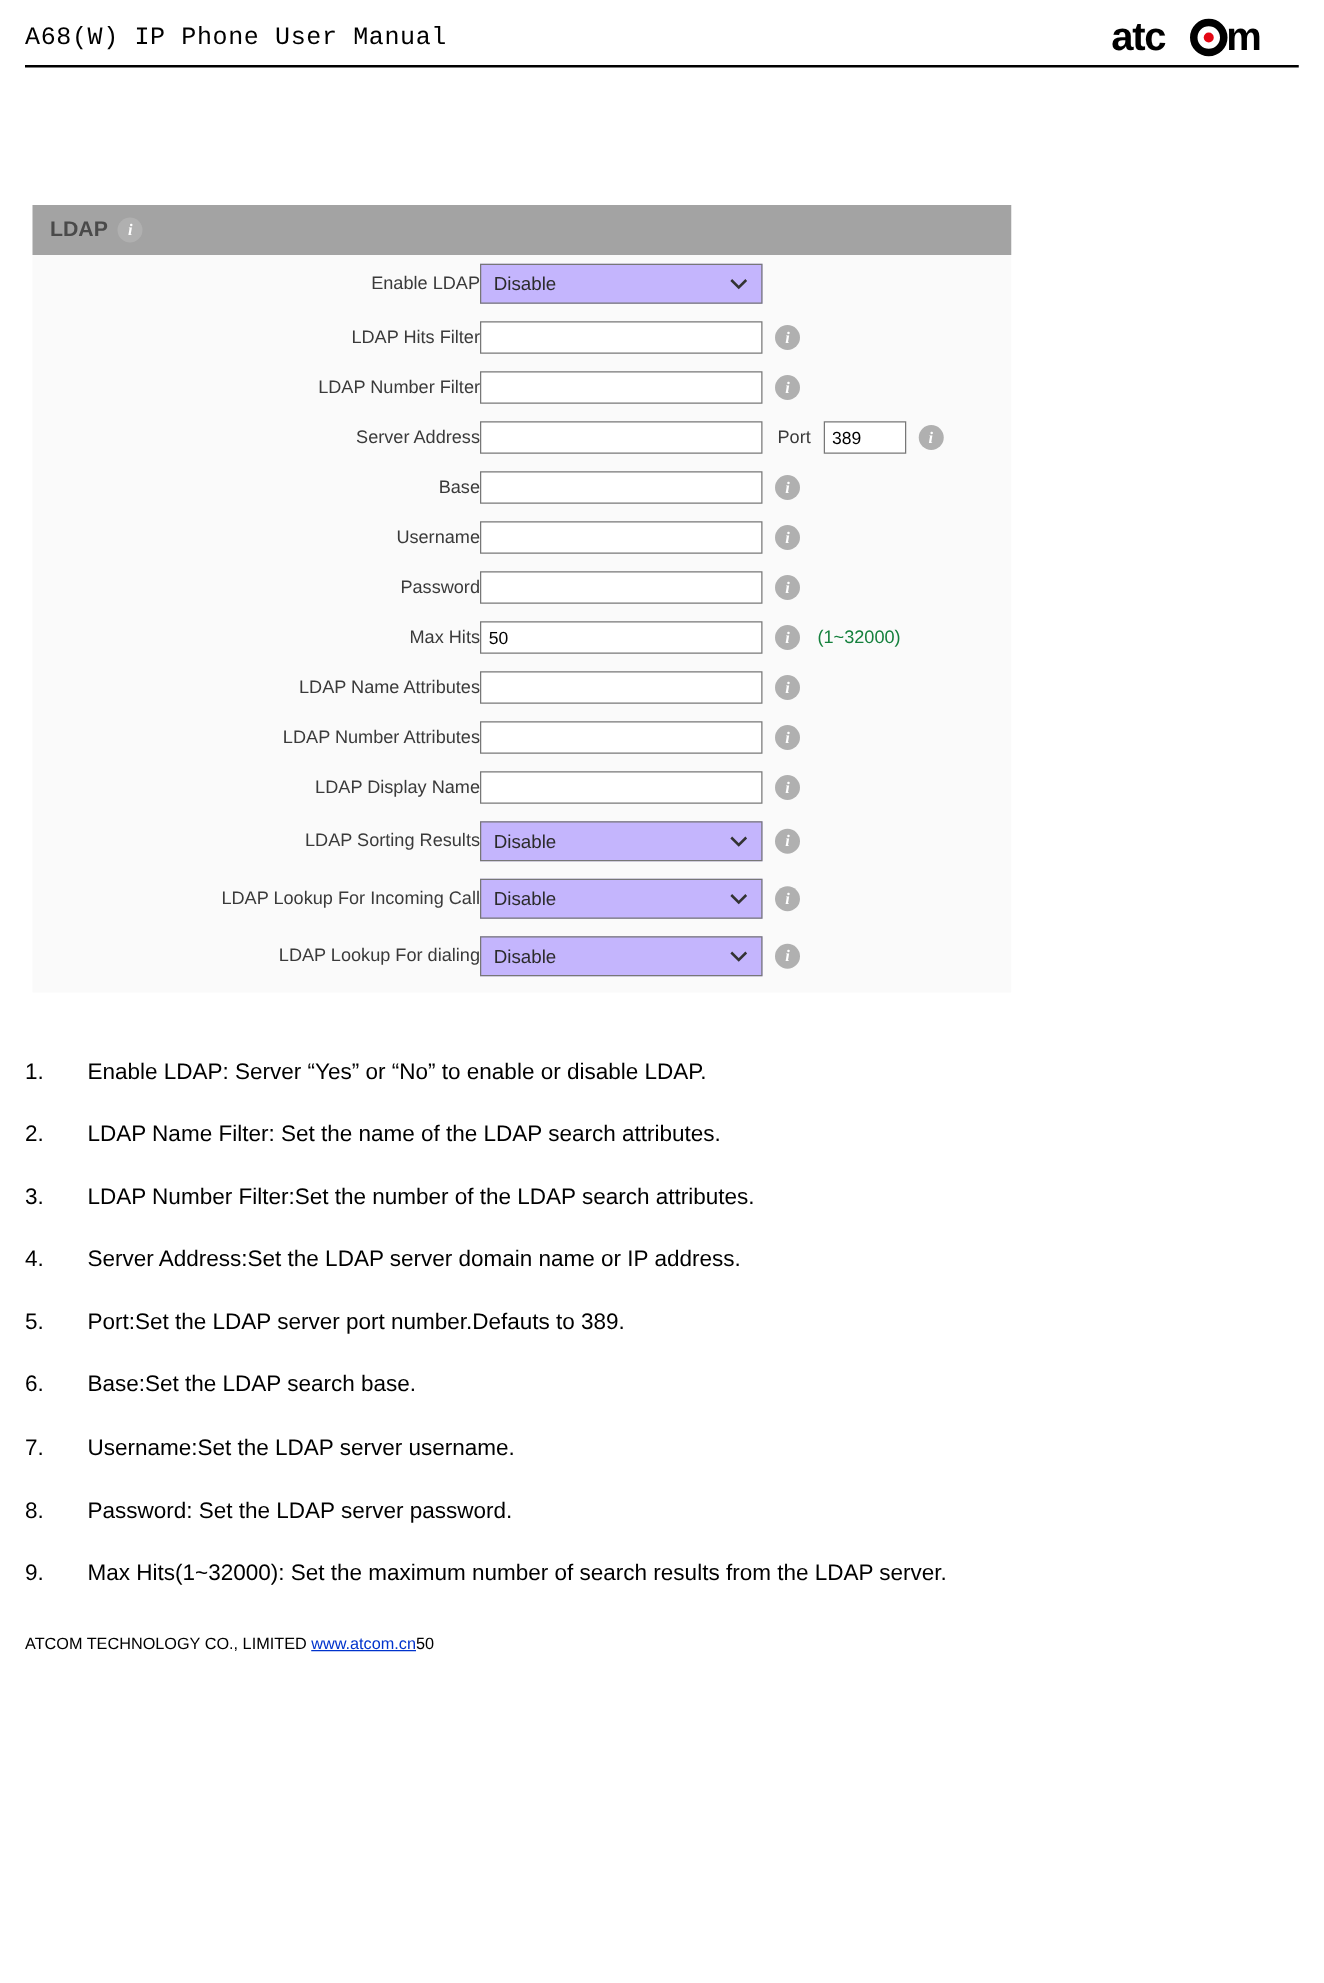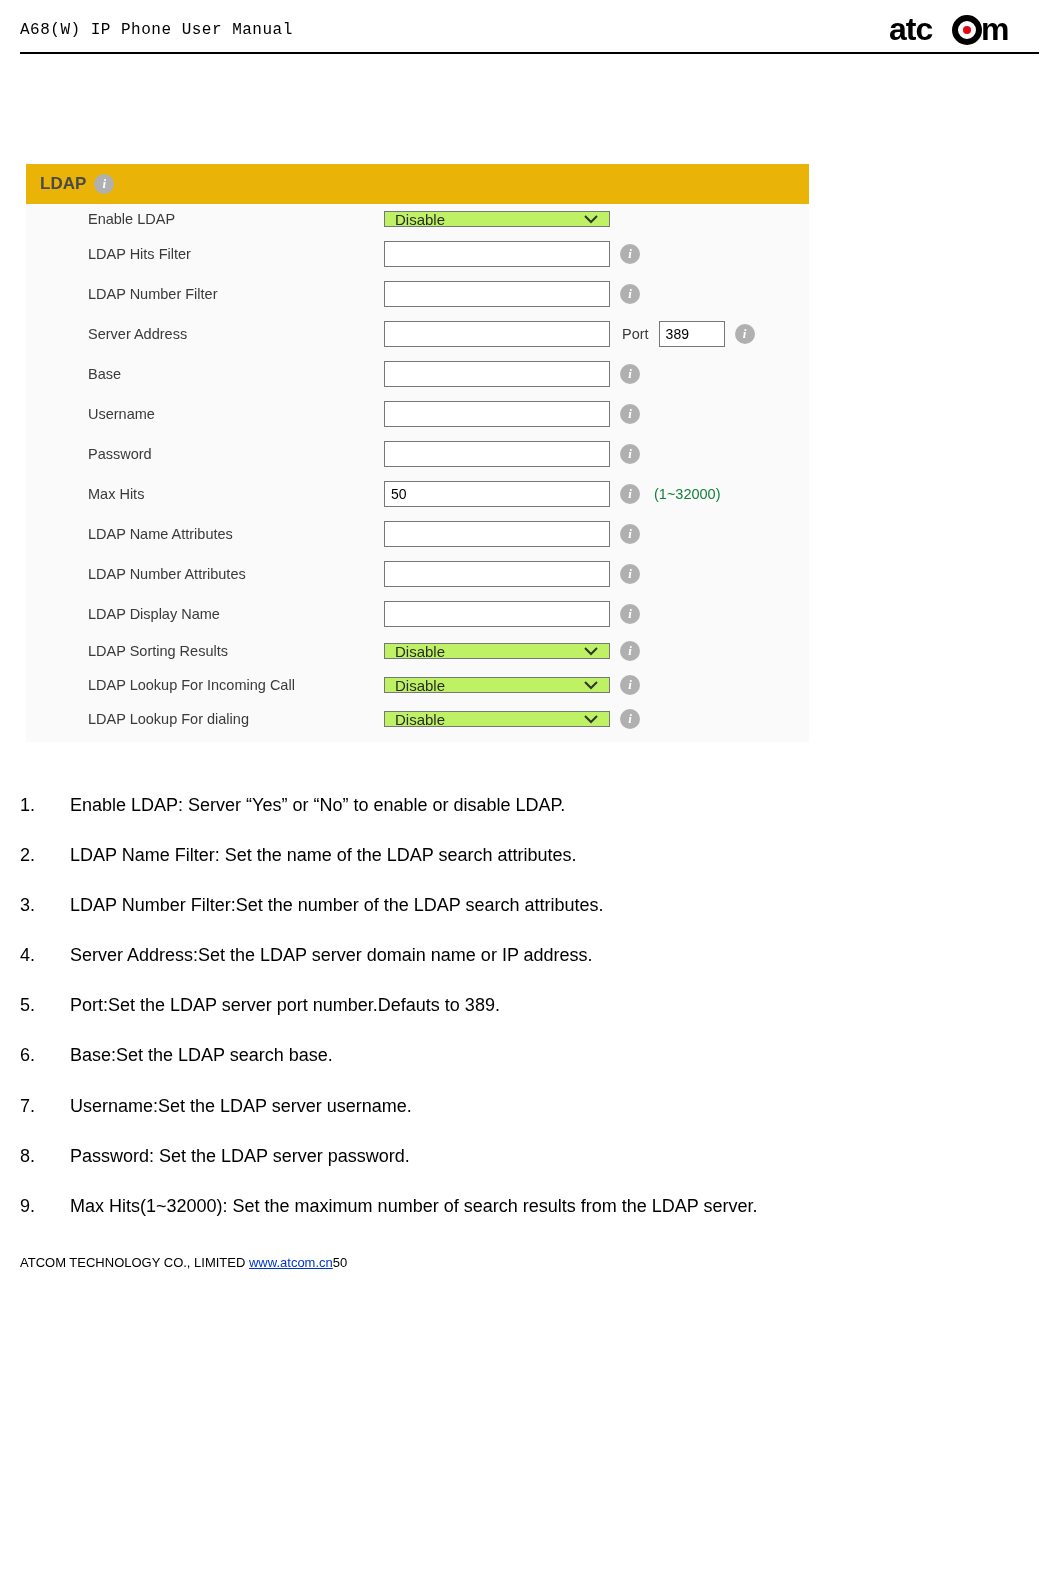--- a/index.html
+++ b/index.html
@@ -16,37 +16,37 @@
     display: flex;
     justify-content: space-between;
     align-items: center;
     border-bottom: 2px solid #000;
     padding-bottom: 2px;
     margin-bottom: 110px;
     padding-top: 10px;
   }
   .page-header-title {
     font-family: "SimSun", "Courier New", monospace;
-    font-size: 16px;
+    font-size: 20px;
     letter-spacing: 0.5px;
     text-align: right;
   }
   .logo {
     display: flex;
     align-items: center;
   }
   .logo svg { display: block; }
   .form-area {
     background: #fafafa;
     margin-left: 6px;
     margin-right: 230px;
     padding-bottom: 6px;
   }
   .form-title-bar {
-    background: #eab308;
+    background: #a3a3a3;
     padding: 10px 14px;
     display: flex;
     align-items: center;
     gap: 8px;
   }
   .form-title {
     font-weight: bold;
     font-size: 17px;
     color: #4a4a4a;
   }
@@ -68,20 +68,21 @@
   .form-row {
     display: flex;
     align-items: center;
     padding: 7px 0 7px 62px;
     font-size: 14.5px;
     color: #3a3a3a;
   }
   .form-label {
     width: 296px;
     flex-shrink: 0;
+    text-align: right;
   }
   .form-control-cell {
     display: flex;
     align-items: center;
     gap: 10px;
   }
   .text-input {
     border: 1px solid #777;
     background: #fff;
     height: 26px;
@@ -90,22 +91,22 @@
     font-size: 14px;
   }
   .text-input.port {
     width: 66px;
   }
   .select-box {
     position: relative;
     display: inline-flex;
     align-items: center;
     border: 1px solid #777;
-    background: #bef264;
-    height: 16px;
+    background: #c4b5fd;
+    height: 32px;
     width: 226px;
     padding: 0 10px;
     font-size: 15px;
     color: #2b2b2b;
   }
   .chevron {
     position: absolute;
     right: 10px;
     top: 50%;
     transform: translateY(-50%);

